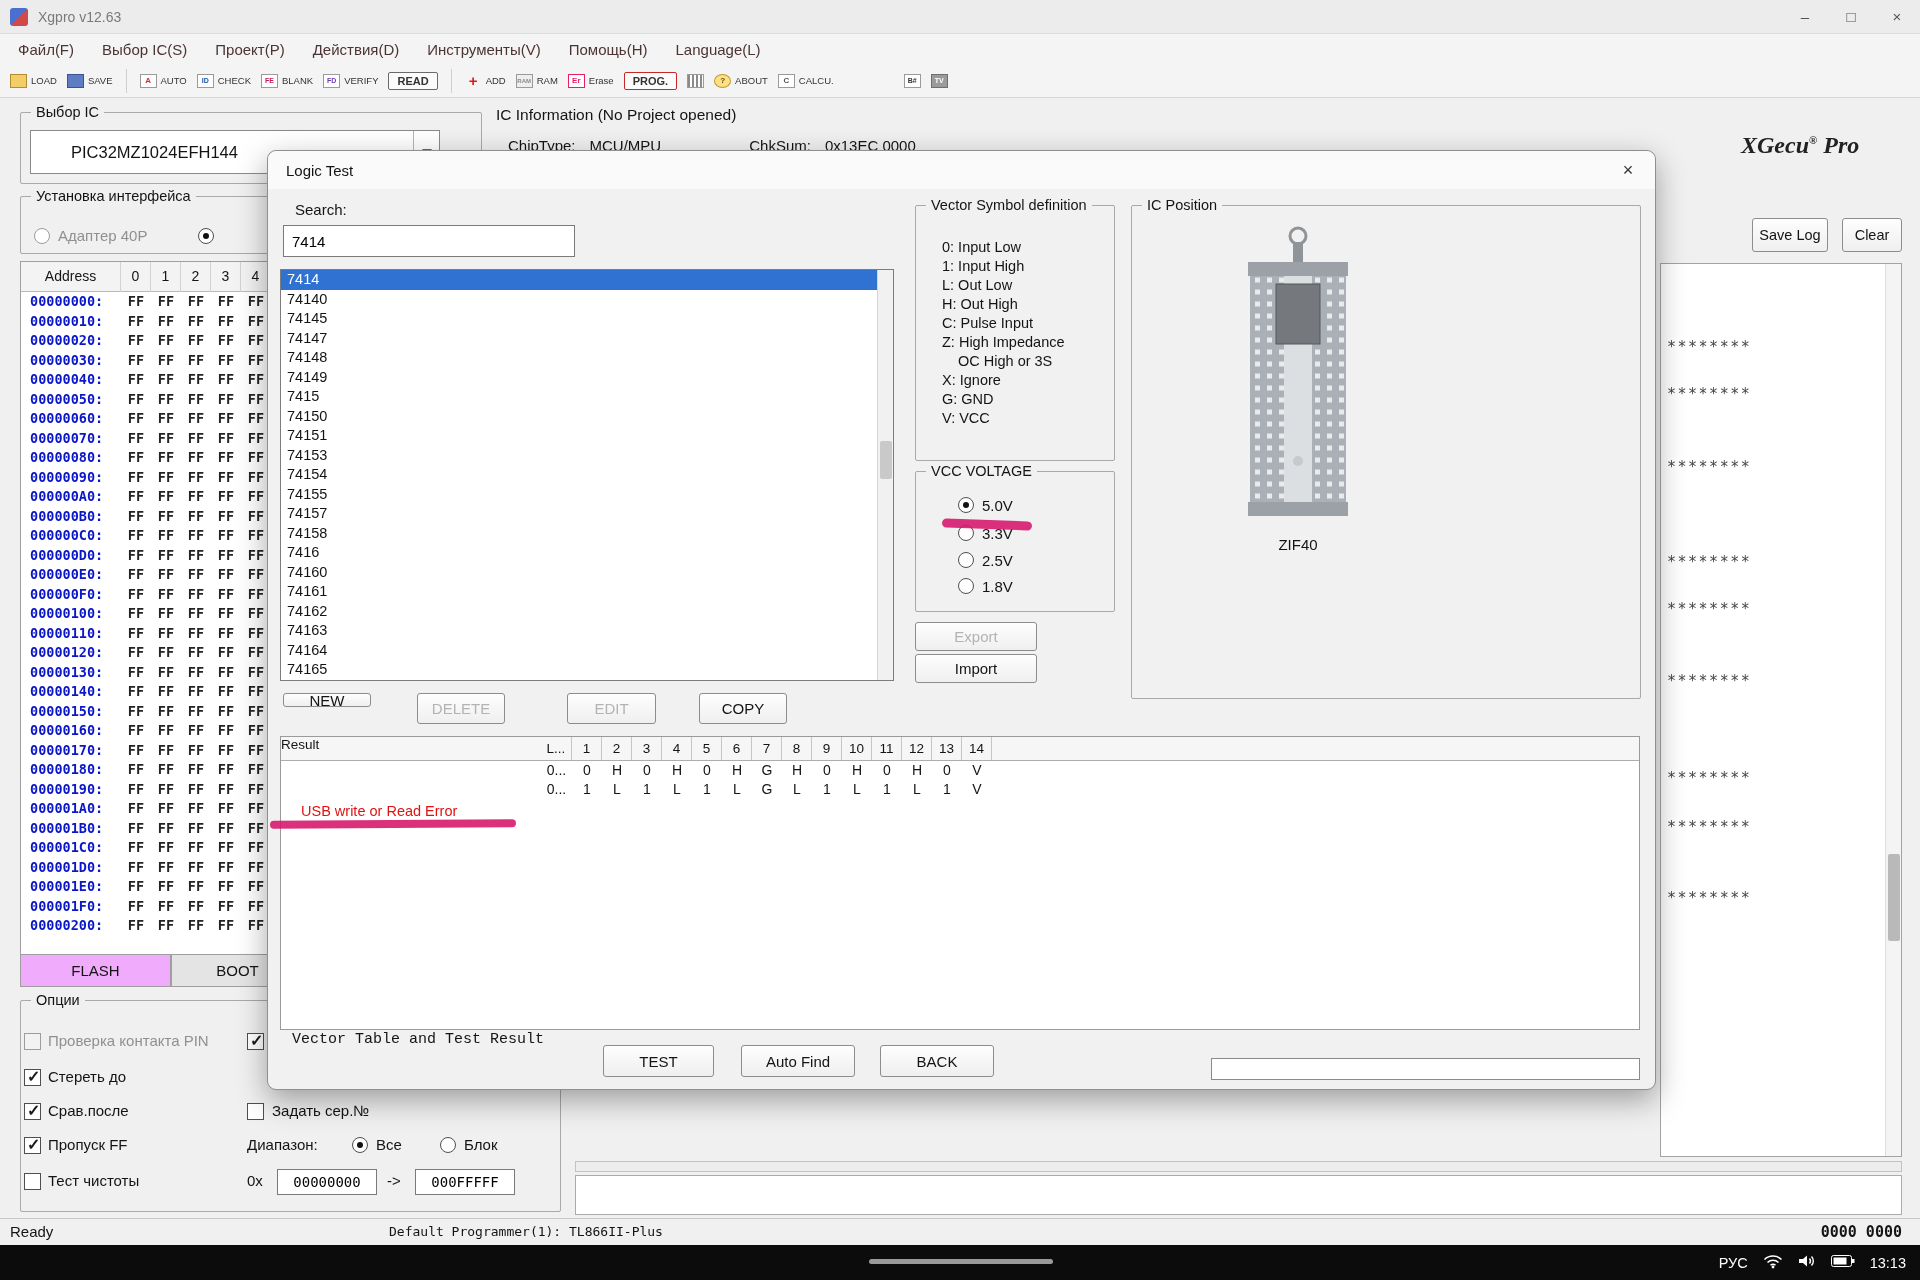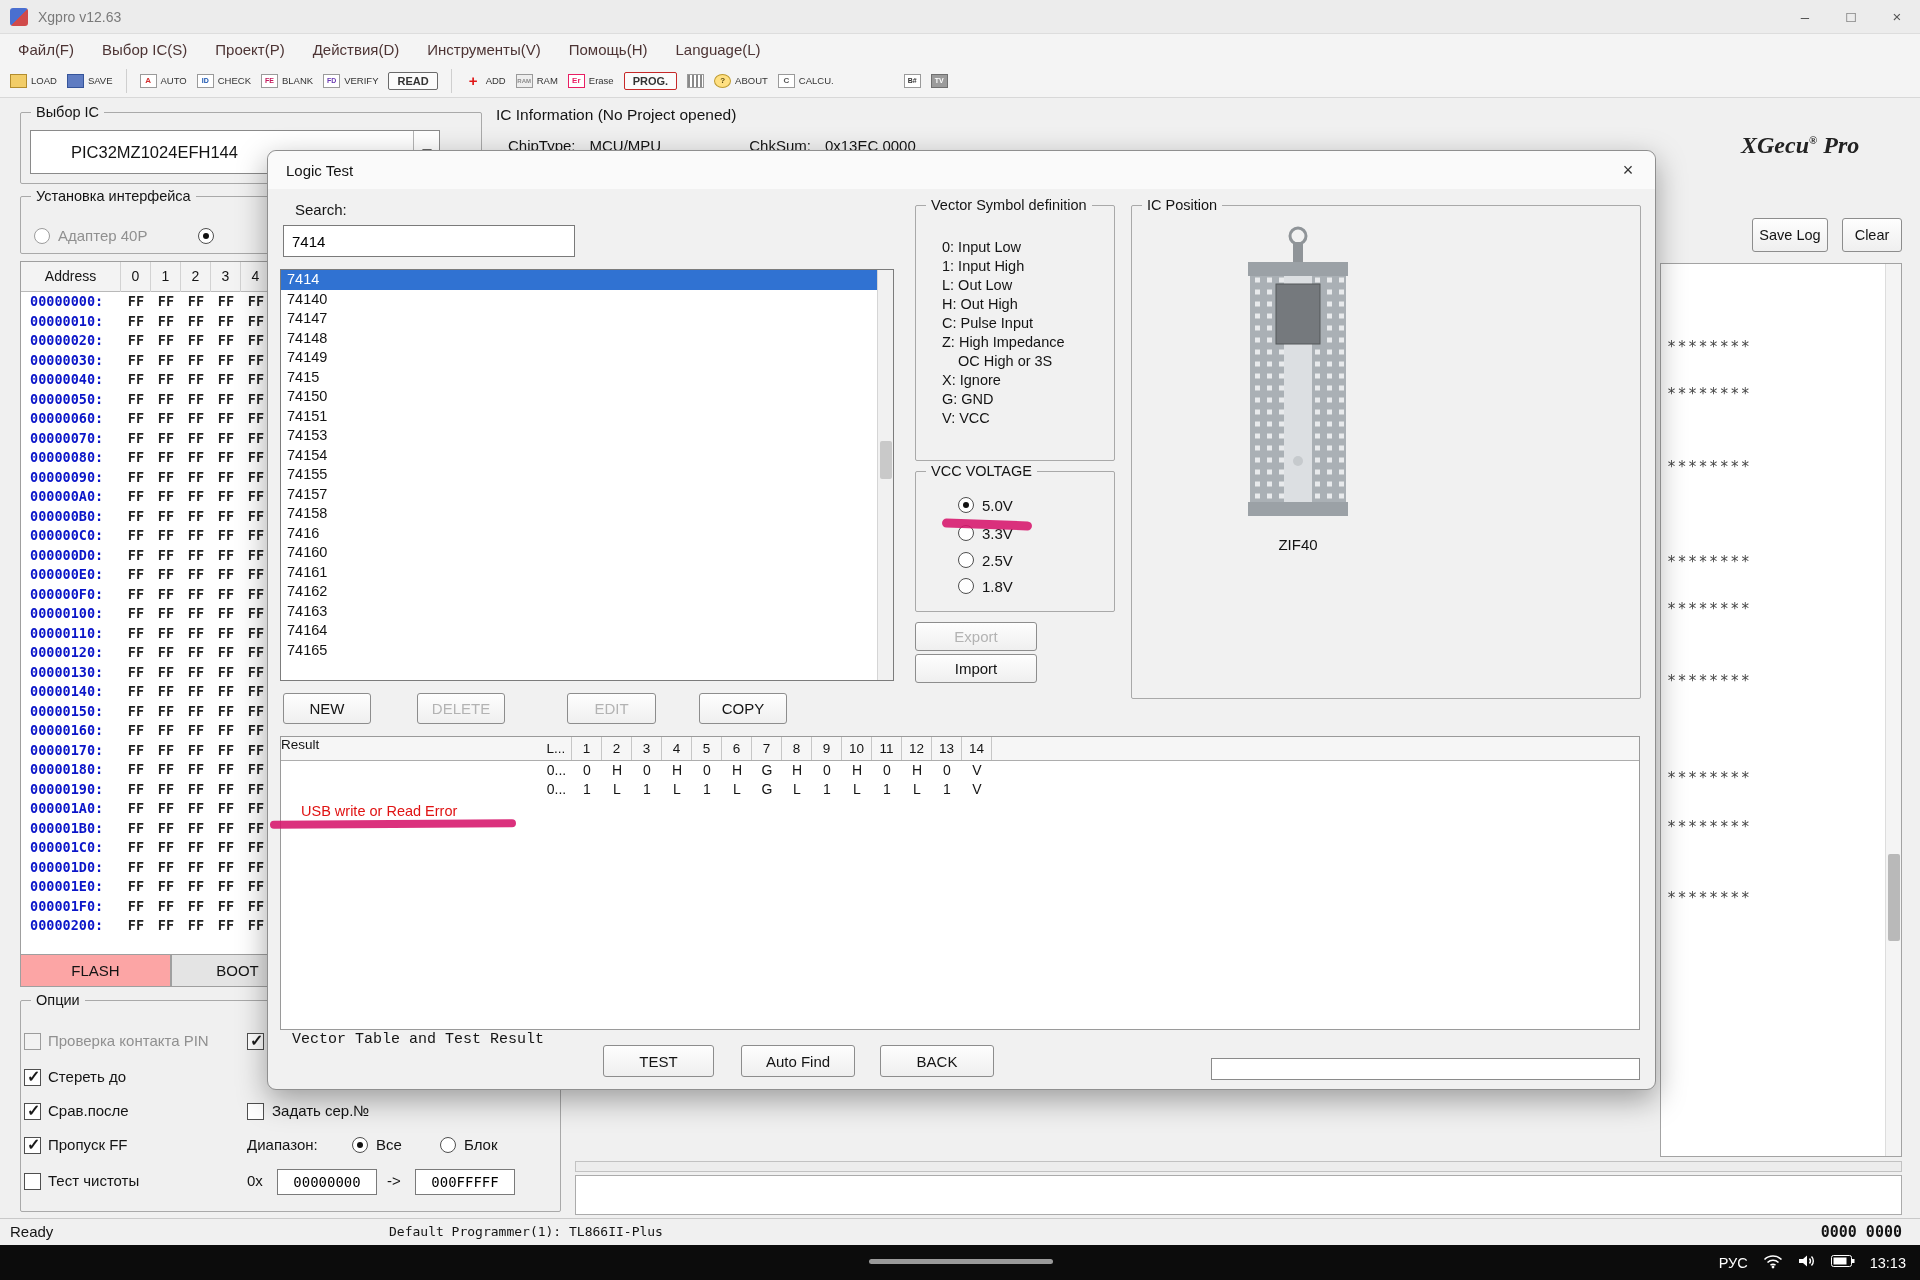--- a/index.html
+++ b/index.html
@@ -60,21 +60,21 @@
 .logo{position:absolute;left:1741px;top:132px;font-family:"Liberation Serif",serif;font-weight:bold;font-style:italic;font-size:24px;color:#222;}
 .logo sup{font-size:11px;}
 .hex-panel{position:absolute;left:20px;top:261px;width:460px;height:694px;background:#fff;border:1px solid #9f9f9f;overflow:hidden;}
 .hex-head{display:flex;height:30px;background:#f3f3f3;border-bottom:1px solid #b9b9b9;font-size:14px;}
 .hex-hcell{width:30px;text-align:center;border-right:1px solid #d2d2d2;height:30px;line-height:29px;flex:none;}
 .hex-hcell.first{width:100px;}
 .hex-row{display:flex;height:19.5px;line-height:19.5px;font-family:"DejaVu Sans Mono",monospace;font-size:13.5px;font-weight:bold;}
 .hex-addr{width:100px;padding-left:9px;color:#0b16c9;flex:none;}
 .hex-byte{width:30px;text-align:center;color:#232323;flex:none;}
 .tab{position:absolute;top:954px;height:33px;display:flex;align-items:center;justify-content:center;font-size:15px;border:1px solid #9f9f9f;}
-.tab.active{background:#fca5a5;}
+.tab.active{background:#f0abfc;}
 .tab.inactive{background:#e4e4e4;}
 
 
 .log-panel{position:absolute;left:1660px;top:263px;width:242px;height:894px;background:#fff;border:1px solid #a3a3a3;}
 .log-line{position:absolute;left:6px;font-family:"DejaVu Sans Mono",monospace;font-size:15px;letter-spacing:1.5px;color:#464646;}
 .vscroll{position:absolute;right:0;top:0;width:16px;height:100%;background:#f4f4f4;border-left:1px solid #dddddd;}
 .vthumb{position:absolute;left:2px;width:12px;background:#b9b9b9;border-radius:2px;}
 .hband{position:absolute;left:575px;top:1161px;width:1327px;height:11px;background:#ededed;border:1px solid #c2c2c2;}
 .bbox{position:absolute;left:575px;top:1175px;width:1327px;height:40px;background:#fff;border:1px solid #ababab;}
 
@@ -594,20 +594,21 @@
   </div>
   <div class="dlg-close">×</div>
 
   <div class="search-label">Search:</div>
   <input class="search-input" value="7414" style="">
 
   <div class="listbox">
     <div id="ic-list">
         <div class="list-item selected">7414</div>
         <div class="list-item">74140</div>
+        <div class="list-item">74145</div>
         <div class="list-item">74147</div>
         <div class="list-item">74148</div>
         <div class="list-item">74149</div>
         <div class="list-item">7415</div>
         <div class="list-item">74150</div>
         <div class="list-item">74151</div>
         <div class="list-item">74153</div>
         <div class="list-item">74154</div>
         <div class="list-item">74155</div>
         <div class="list-item">74157</div>
@@ -682,21 +683,21 @@
       <rect x="22" y="50" width="34" height="226" fill="url(#holes)"></rect>
       <rect x="84" y="50" width="34" height="226" fill="url(#holes)"></rect>
       <rect x="56" y="50" width="28" height="226" fill="#dcdfe2"></rect>
       <rect x="48" y="58" width="44" height="60" fill="#75797d" stroke="#55585b"></rect>
       <circle cx="70" cy="235" r="5" fill="#c6cacd"></circle>
       <rect x="20" y="276" width="100" height="14" fill="#9ba1a6"></rect>
     </svg>
     <div class="zif-label">ZIF40</div>
   </div>
 
-  <div class="btn" style="left:15px;top:542px;width:88px;height:31px;">NEW</div>
+  <div class="btn" style="left:15px;top:542px;width:88px;height:14px;">NEW</div>
   <div class="btn disabled" style="left:149px;top:542px;width:88px;height:31px;">DELETE</div>
   <div class="btn disabled" style="left:299px;top:542px;width:89px;height:31px;">EDIT</div>
   <div class="btn" style="left:431px;top:542px;width:88px;height:31px;">COPY</div>
 
   <div class="rtable">
     <div class="rt-head" id="rt-head">
         <span class="rt-hcĠĠ left" style="width: 260px;">Result</span>
         <span class="rt-hc" style="width: 31px;">L...</span>
         <span class="rt-hc" style="width: 30px;">1</span>
         <span class="rt-hc" style="width: 30px;">2</span>

